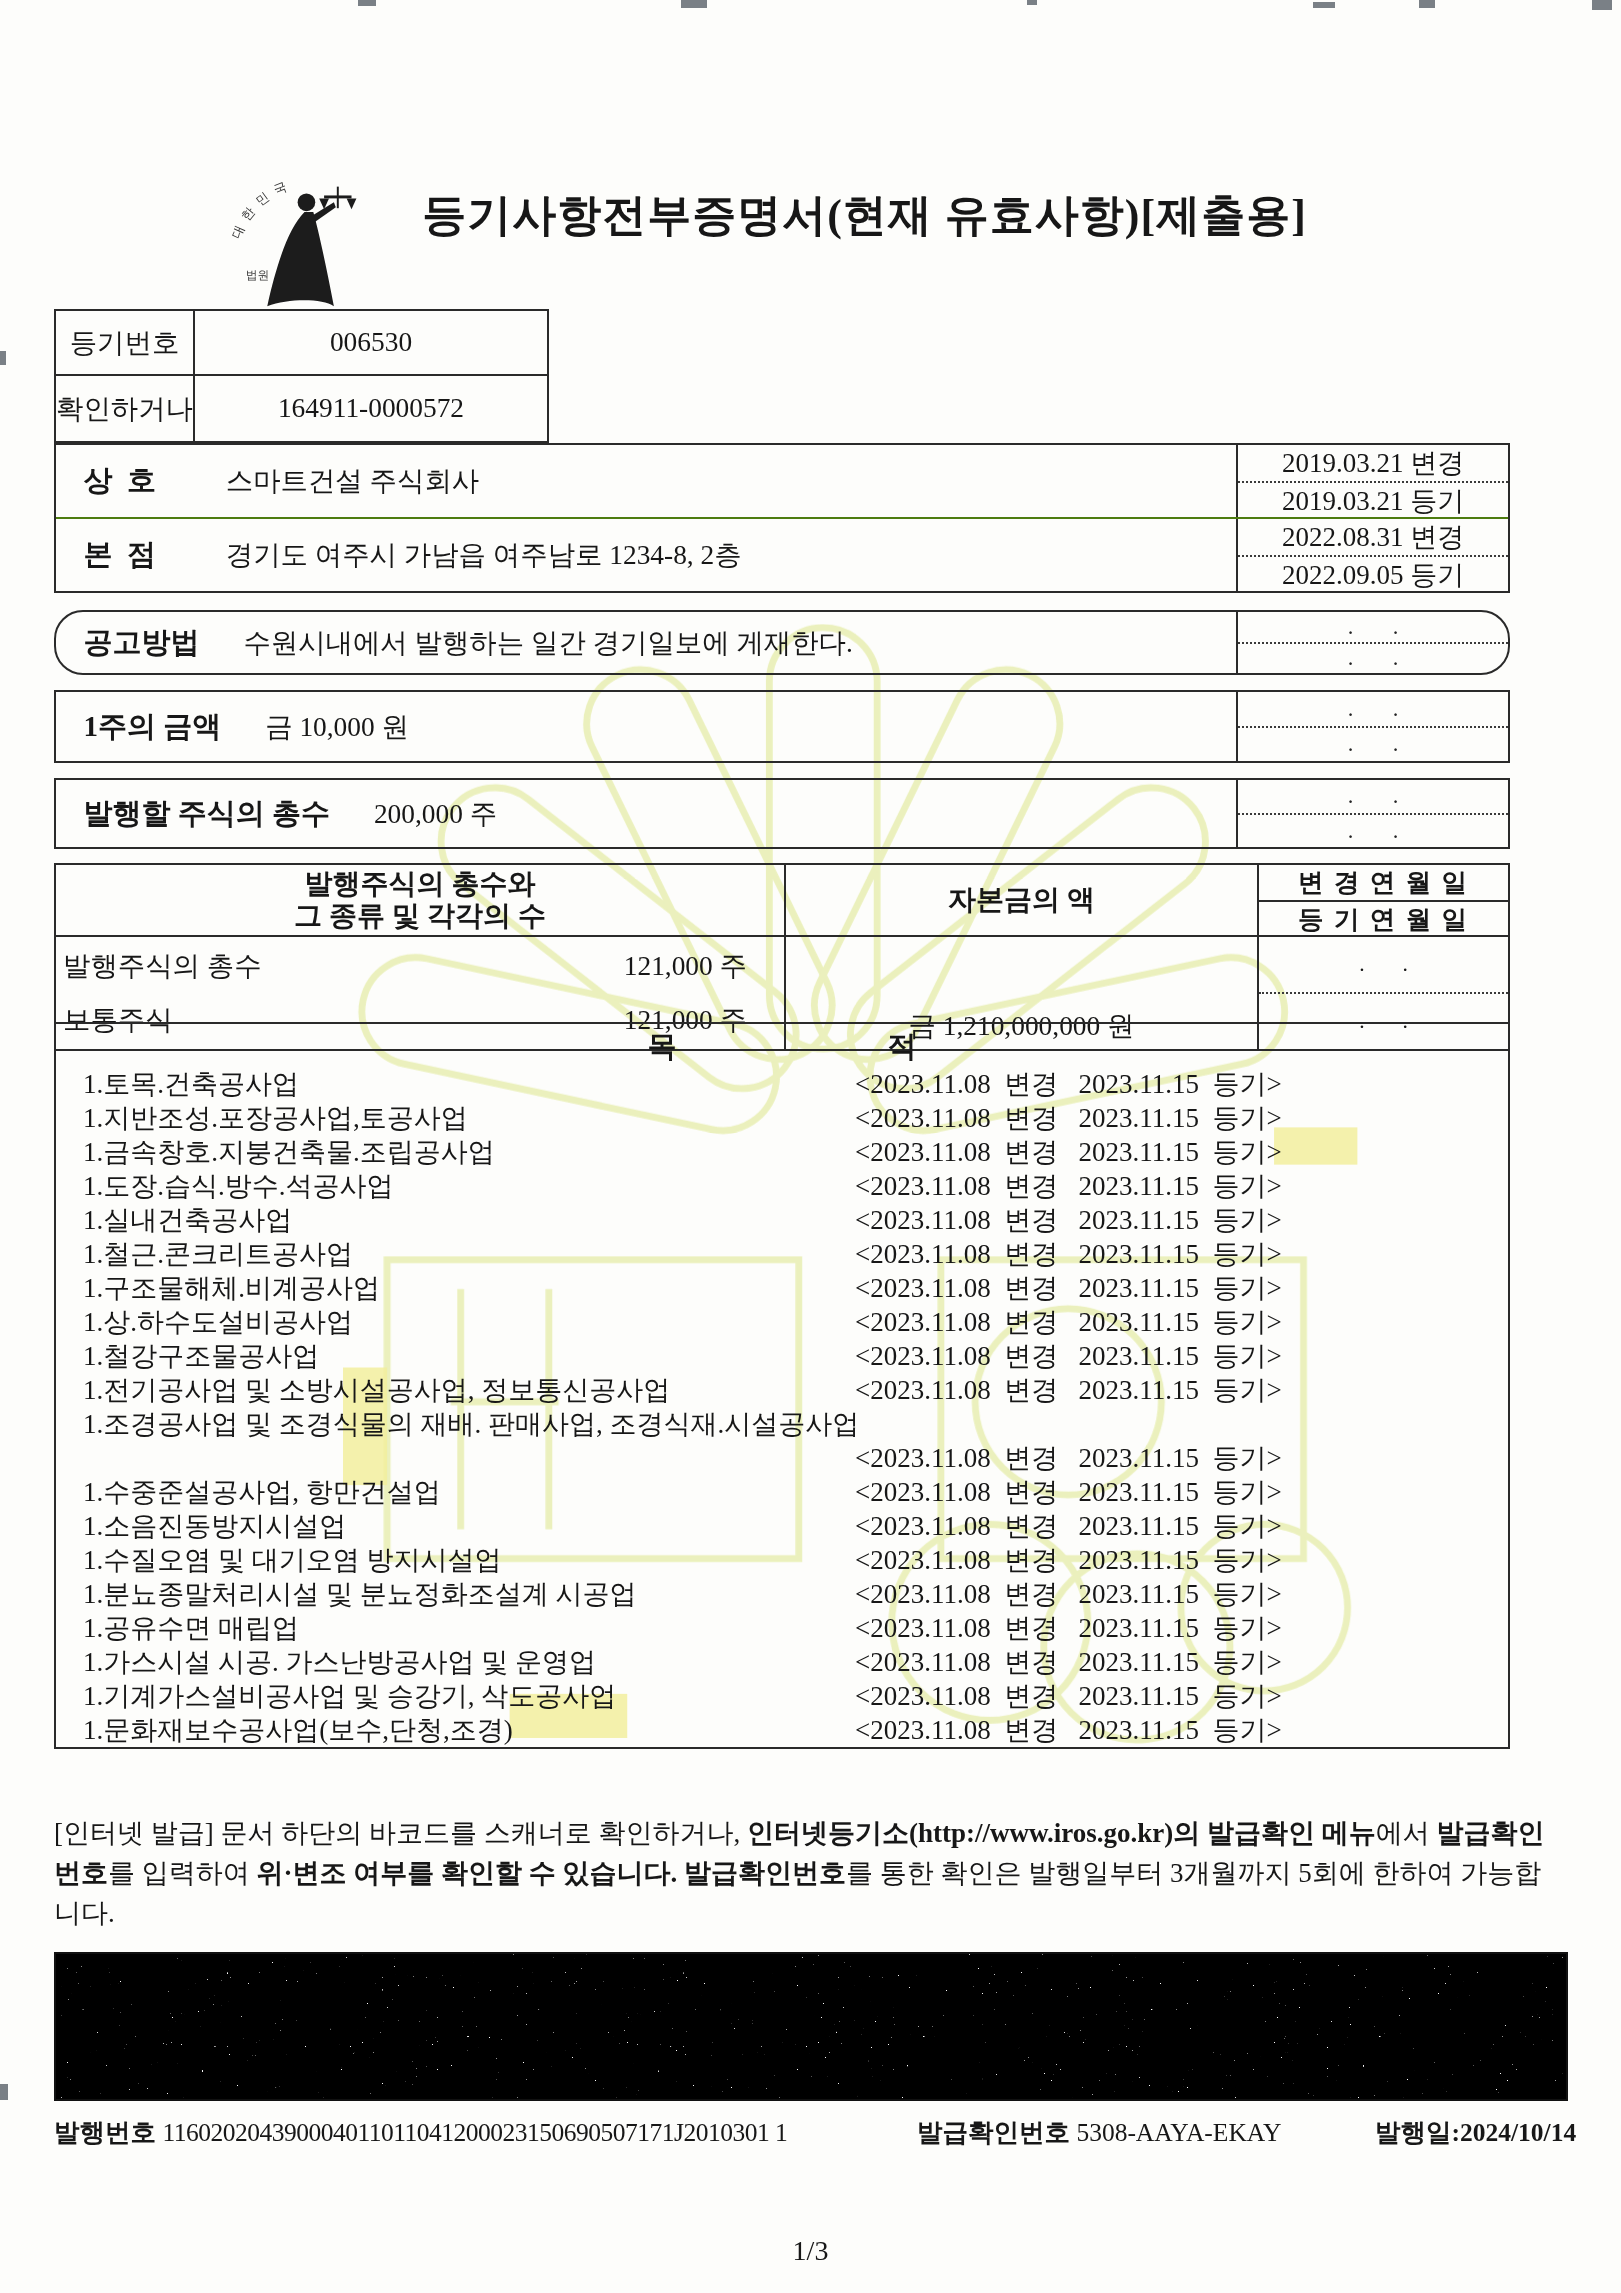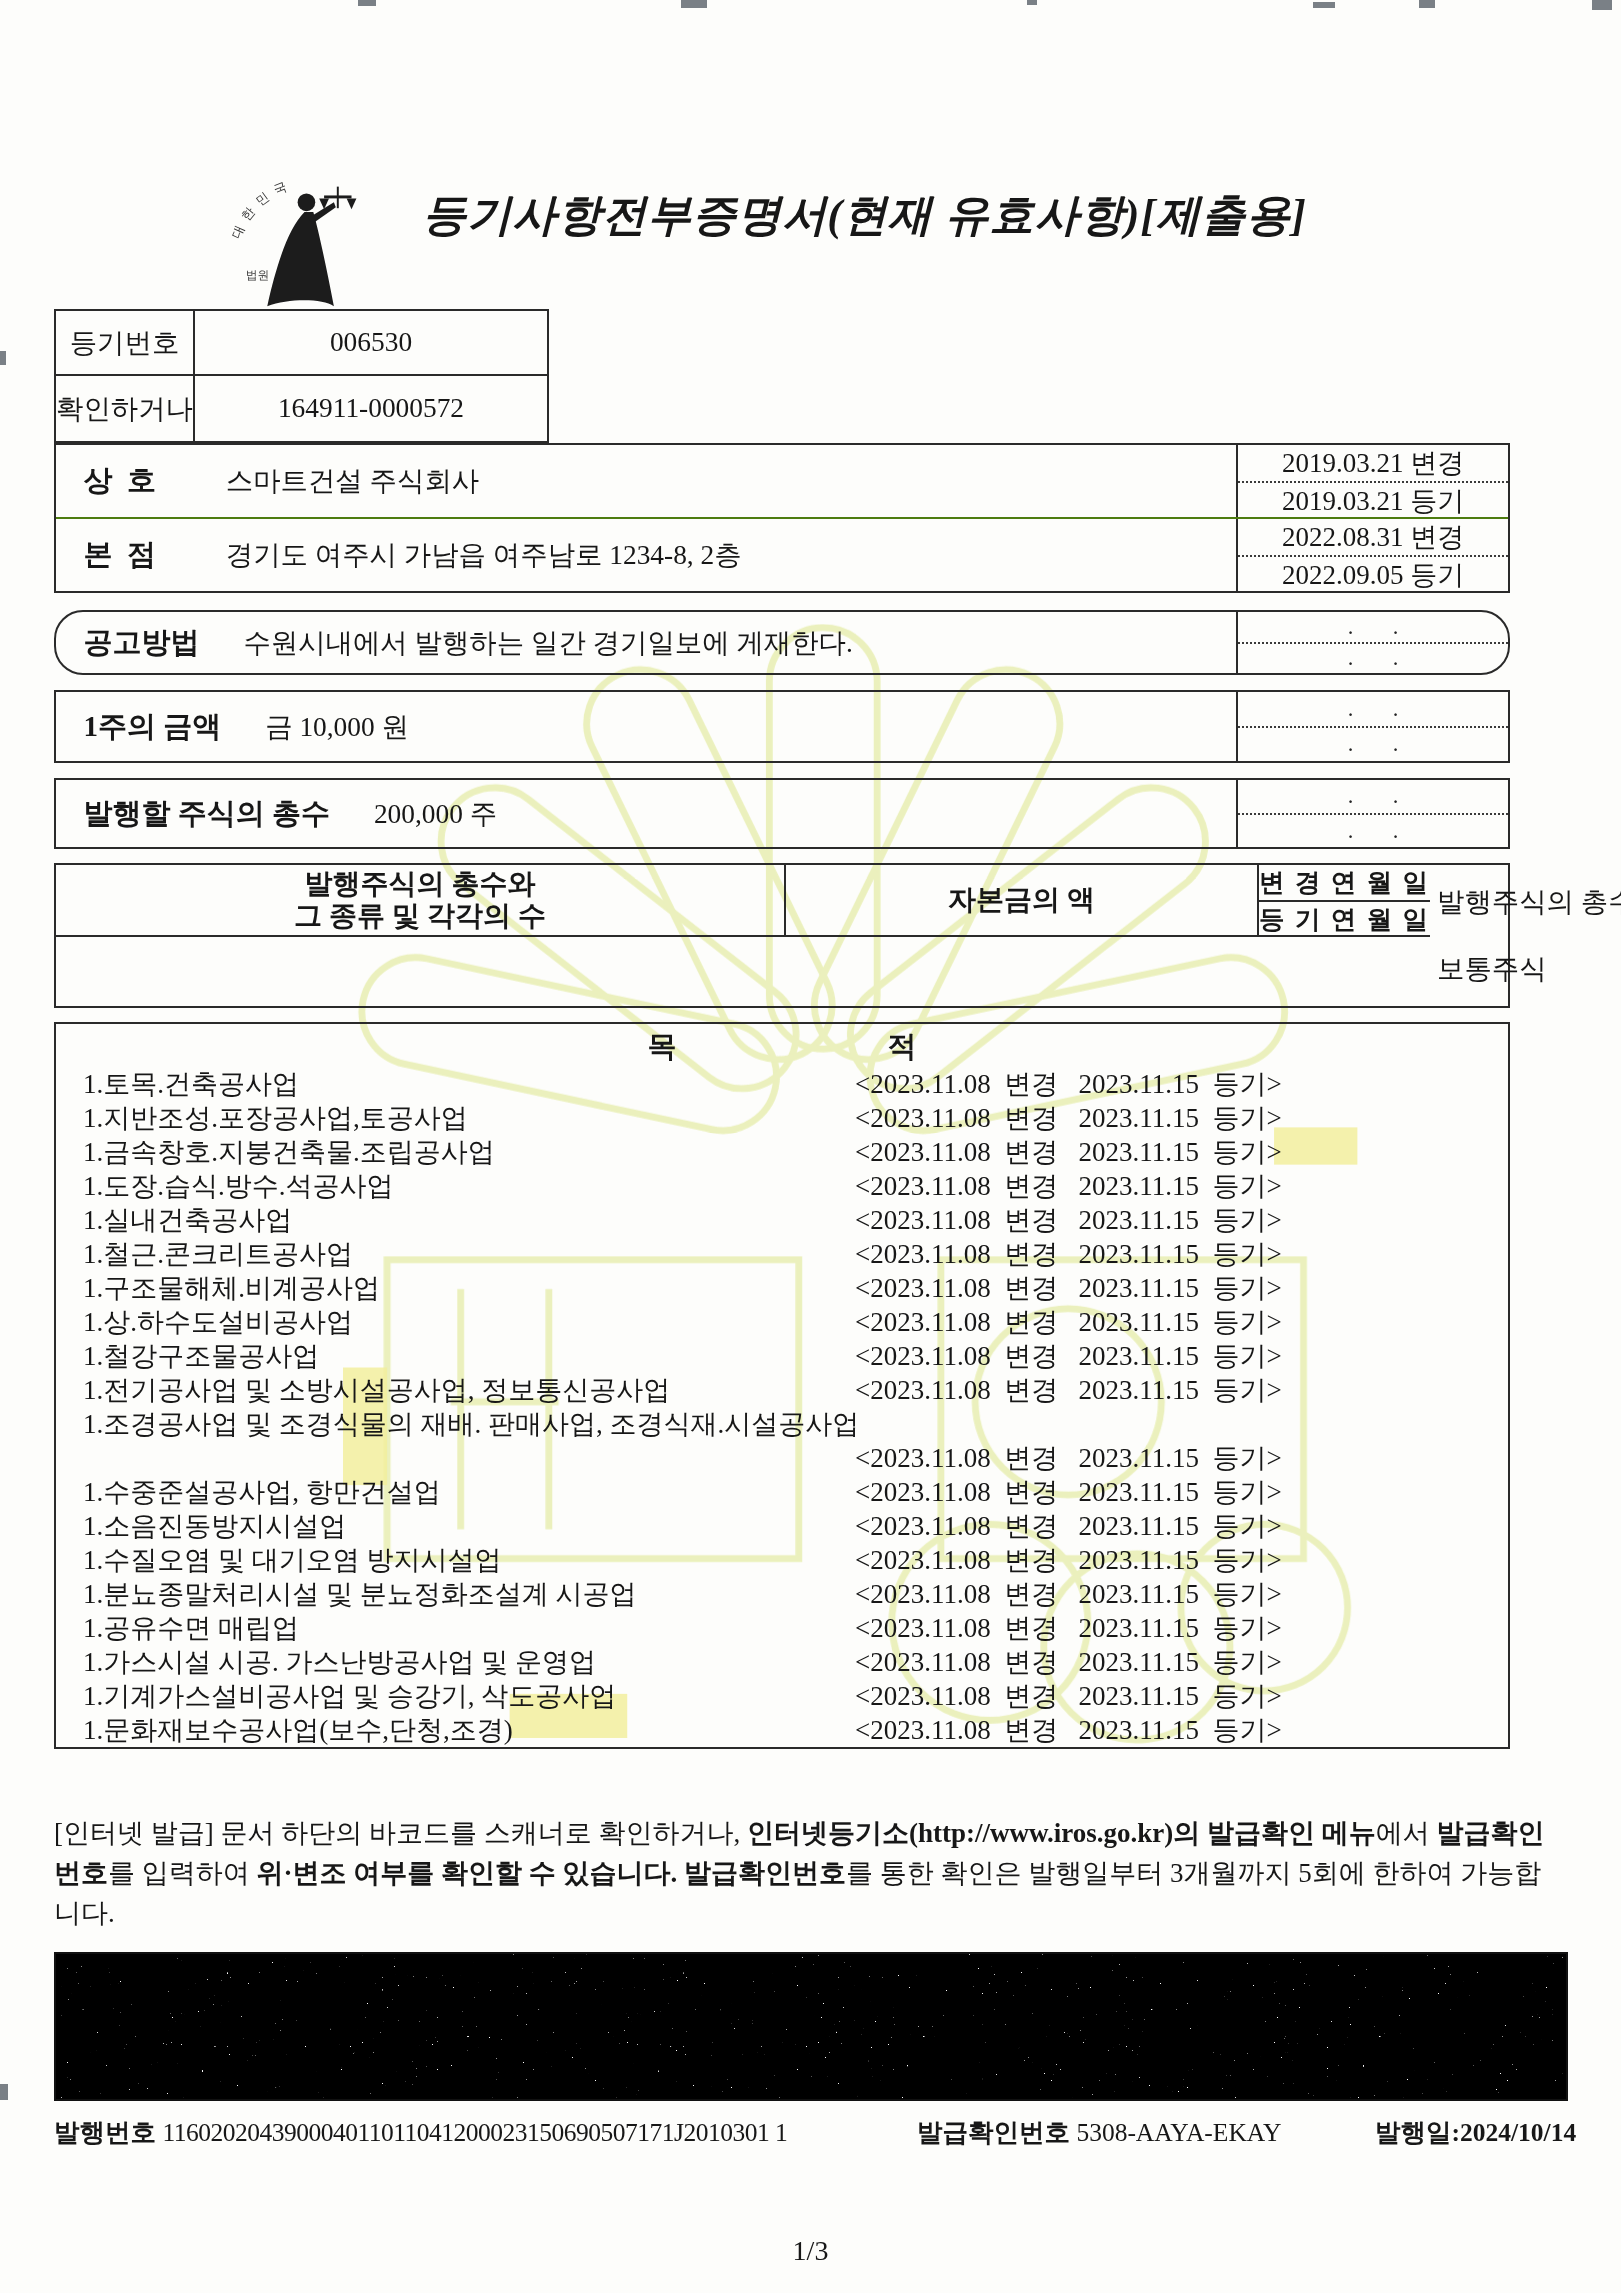--- a/index.html
+++ b/index.html
@@ -10,21 +10,21 @@
   .b{font-weight:bold;}
 
   
   #watermark{left:0;top:0;width:1621px;height:2294px;z-index:0;}
   .content{position:absolute;left:0;top:0;width:1621px;height:2294px;z-index:1;}
 
   
   .artifact{position:absolute;background:#7a8086;}
 
   
-  #title{left:108px;top:186px;width:1513px;text-align:center;font-size:44px;font-weight:bold;letter-spacing:1px;font-style:italic;}
+  #title{left:108px;top:186px;width:1513px;text-align:center;font-size:44px;font-weight:bold;letter-spacing:1px;}
 
   
   #regtable{left:54px;top:309px;width:495px;height:134px;border:2px solid #2a2a2a;display:grid;
             grid-template-columns:139px 1fr;grid-template-rows:1fr 1fr;}
   #regtable .cell{display:flex;align-items:center;justify-content:center;font-size:27.4px;box-sizing:border-box;}
   #regtable .lab{border-right:2px solid #2a2a2a;}
   #regtable .r0{border-bottom:2px solid #2a2a2a;}
 
   
   #ctable{left:54px;top:443px;width:1456px;height:150px;border:2px solid #2a2a2a;display:flex;flex-direction:column;}
@@ -41,21 +41,21 @@
   #info0{top:610px;height:65px;border-radius:29px;}
   #info1{top:690px;height:73px;}
   #info2{top:778px;height:71px;}
   .ilabel{font-weight:bold;font-size:29px;display:flex;align-items:center;padding-left:27.4px;}
   .ivalue{font-size:27.4px;display:flex;align-items:center;margin-left:44px;flex:1;}
   .idates{width:272px;border-left:2px solid #2a2a2a;display:flex;flex-direction:column;box-sizing:border-box;}
   .idot{flex:1;display:flex;align-items:center;justify-content:center;font-size:22.5px;color:#222;}
   .idot.d1{border-bottom:2px dotted #3a3a3a;}
 
   
-  #shares{left:54px;top:863px;width:1456px;height:145px;border:2px solid #2a2a2a;display:flex;}
+  #shares{left:54px;top:863px;width:1456px;height:188px;border:2px solid #2a2a2a;display:flex;flex-direction:column;}
   .sh-head{display:flex;height:70px;border-bottom:2px solid #2a2a2a;}
   .sh-c1{width:730px;border-right:2px solid #2a2a2a;display:flex;flex-direction:column;align-items:center;justify-content:center;
          font-weight:bold;font-size:28px;line-height:32px;box-sizing:border-box;}
   .sh-c2{width:473px;border-right:2px solid #2a2a2a;display:flex;align-items:center;justify-content:center;
          font-weight:bold;font-size:28px;box-sizing:border-box;}
   .sh-c3{flex:1;display:flex;flex-direction:column;font-weight:bold;font-size:25.5px;}
   .sh-c3 .hcell{flex:1;display:flex;align-items:center;justify-content:center;letter-spacing:2px;}
   .sh-c3 .h1{border-bottom:2px solid #2a2a2a;}
   .sh-body{display:flex;flex:1;min-height:0;}
   .sb-c1{width:730px;border-right:2px solid #2a2a2a;display:flex;flex-direction:column;justify-content:space-around;

